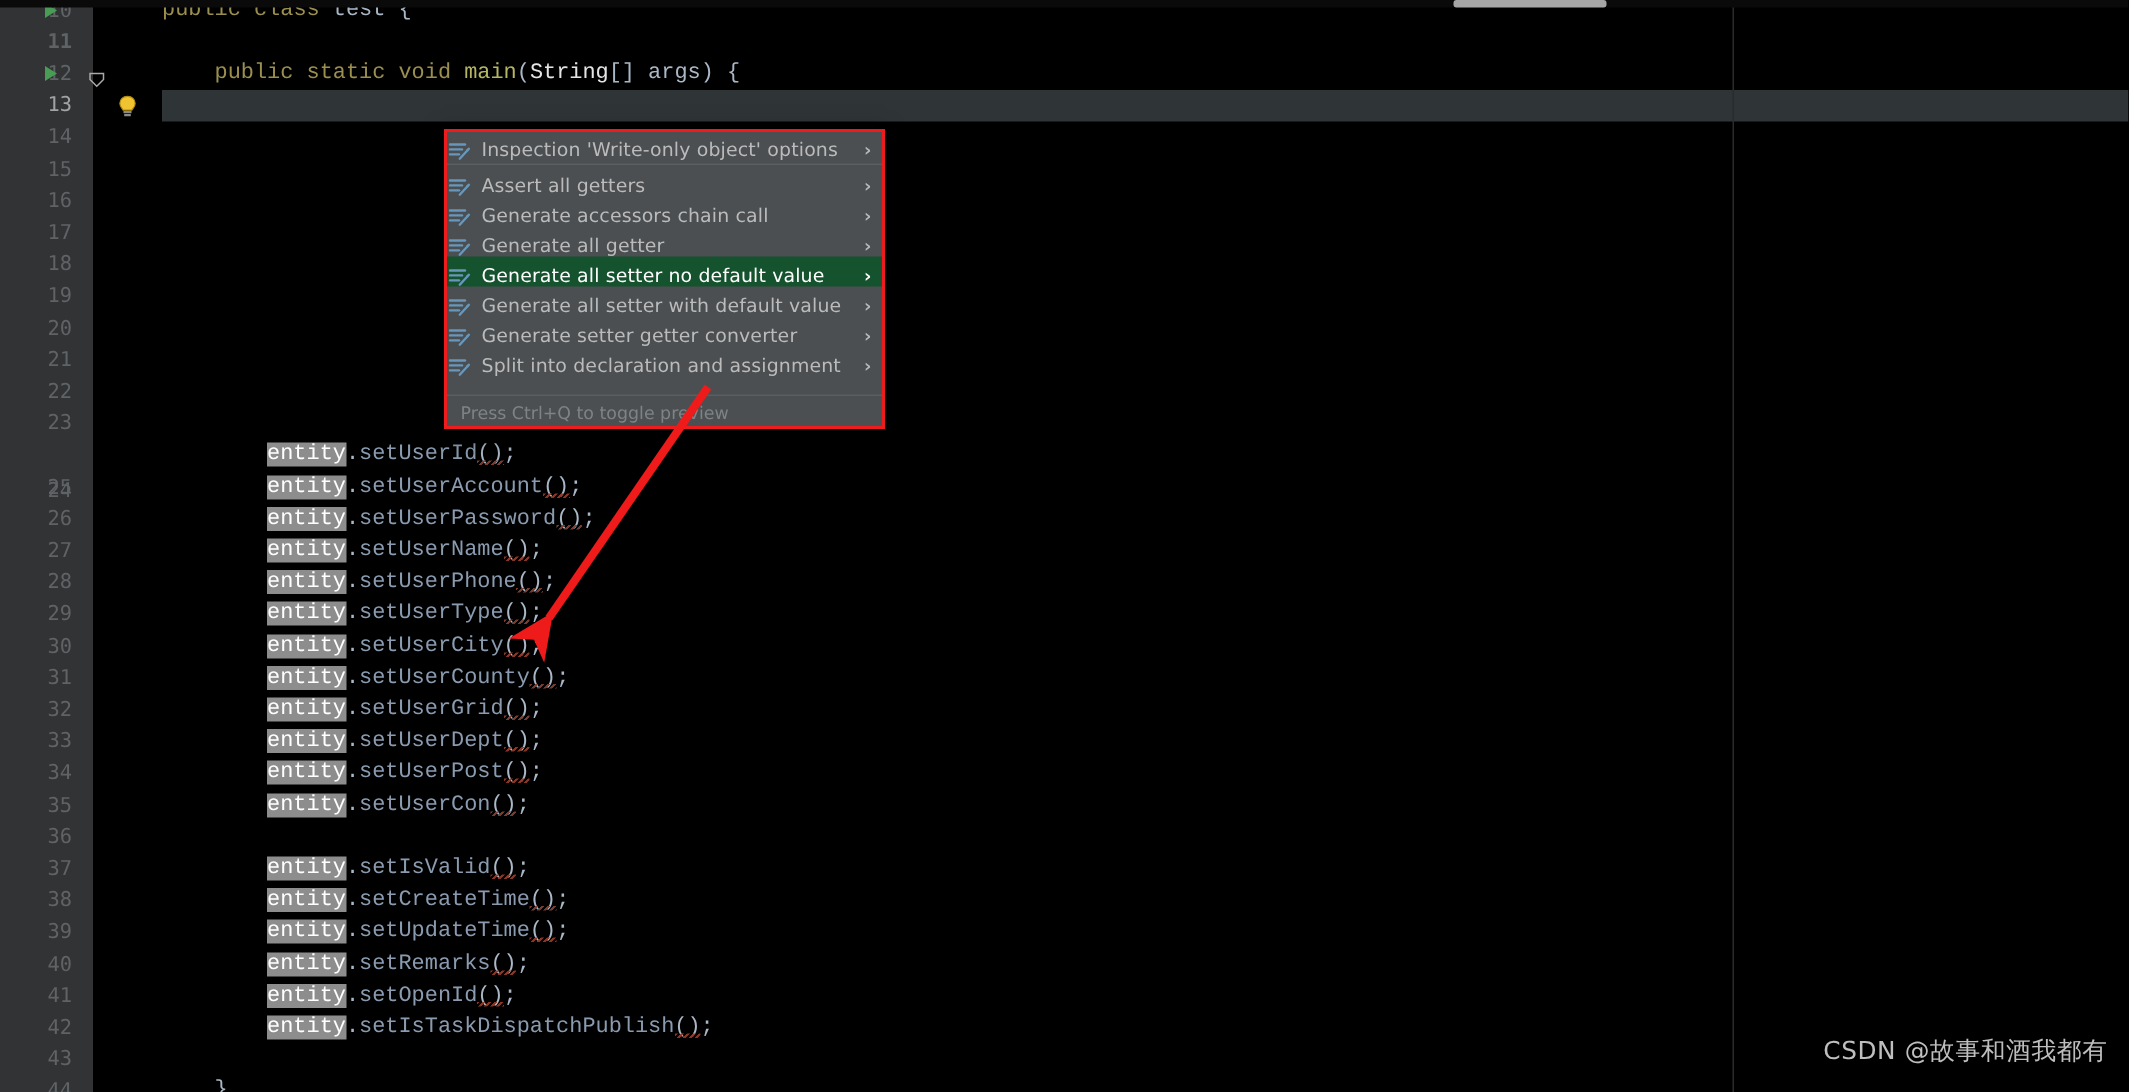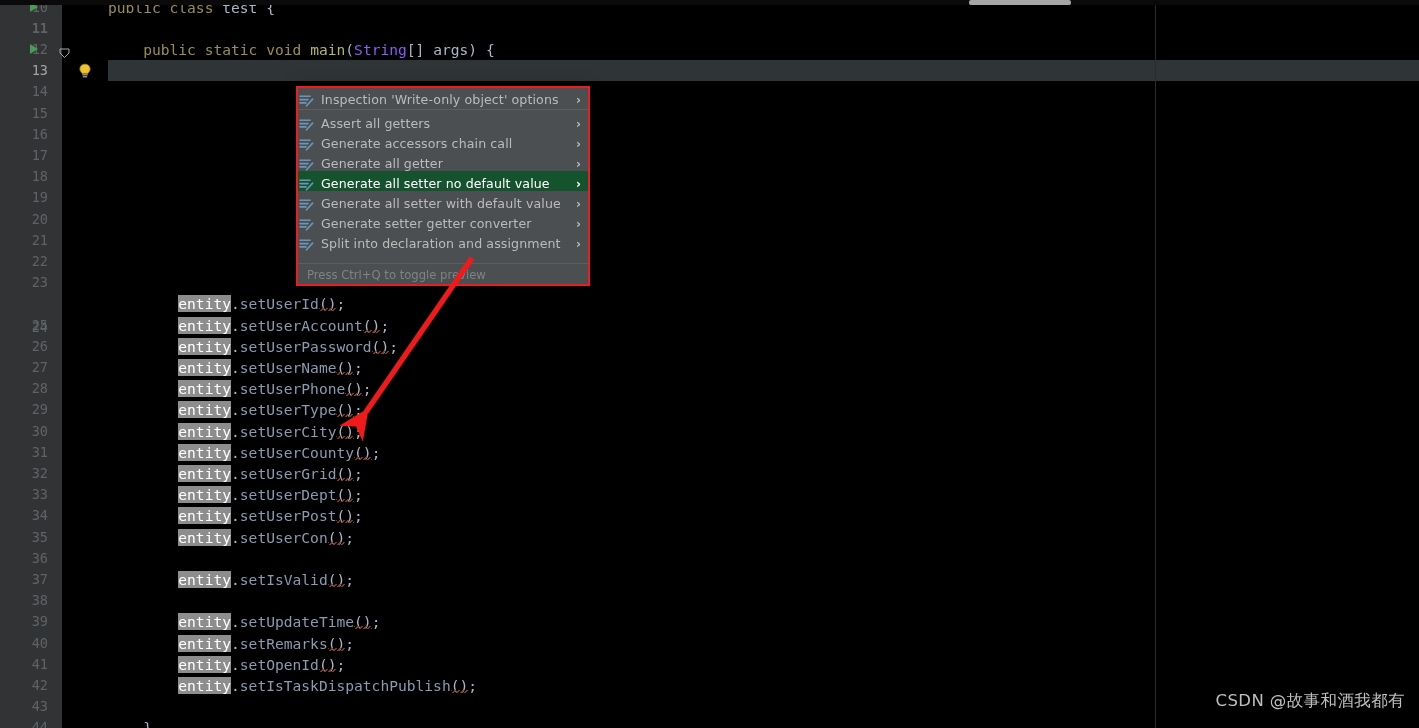--- a/index.html
+++ b/index.html
@@ -26,21 +26,21 @@
   .gutter {
     position:absolute; left:0; top:0; width:62px; height:728px;
     background:#313335; z-index:3;
   }
   .gutter-ext {
     position:absolute; left:62px; top:0; width:46px; height:728px;
     background:#000000; z-index:2;
   }
 
   
-  .code-area { position:absolute; left:62px; top:0; right:0; bottom:0; }
+  .code-area { position:absolute; left:62px; top:0; right:0; bottom:0;font-family:Liberation Mono, monospace; }
 
   .line {
     position:absolute; left:0; width:100%; height:21.2px;
     white-space:pre;
     font-size:14.6px; line-height:21.2px;
     letter-spacing:0px;
   }
   .ln {
     position:absolute; left:0; width:48px; text-align:right;
     color:#606366; font-size:13.6px; line-height:21.2px;
@@ -51,21 +51,21 @@
 
   
   .cur-band {
     position:absolute; left:0; width:1419px; height:21.2px;
     background:#2f3436; z-index:1;
   }
 
   
   .kw   { color:#9b8f4f; }
   .cls  { color:#a9b7c6; }
-  .type { color:#8b5cf6; }
+  .type { color:#e5e5e5; }
   .meth { color:#b5b563; }
   .punc { color:#a9b7c6; }
   .new  { color:#cc7832; }
   .setter { color:#8a9bb0; }
 
   
   .occ { background:#8d8d8d; color:#ffffff; }
 
   
   .squig {
@@ -190,20 +190,21 @@
       <div class="line" style="top: 356.9px;"><span class="codetext">&nbsp;&nbsp;&nbsp;&nbsp;&nbsp;&nbsp;&nbsp;&nbsp;<span class="occ">entity</span><span class="punc">.</span><span class="setter">setUserName</span><span class="punc squig">()</span><span class="punc">;</span></span></div>
       <div class="line" style="top: 378.1px;"><span class="codetext">&nbsp;&nbsp;&nbsp;&nbsp;&nbsp;&nbsp;&nbsp;&nbsp;<span class="occ">entity</span><span class="punc">.</span><span class="setter">setUserPhone</span><span class="punc squig">()</span><span class="punc">;</span></span></div>
       <div class="line" style="top: 399.3px;"><span class="codetext">&nbsp;&nbsp;&nbsp;&nbsp;&nbsp;&nbsp;&nbsp;&nbsp;<span class="occ">entity</span><span class="punc">.</span><span class="setter">setUserType</span><span class="punc squig">()</span><span class="punc">;</span></span></div>
       <div class="line" style="top: 420.5px;"><span class="codetext">&nbsp;&nbsp;&nbsp;&nbsp;&nbsp;&nbsp;&nbsp;&nbsp;<span class="occ">entity</span><span class="punc">.</span><span class="setter">setUserCity</span><span class="punc squig">()</span><span class="punc">;</span></span></div>
       <div class="line" style="top: 441.7px;"><span class="codetext">&nbsp;&nbsp;&nbsp;&nbsp;&nbsp;&nbsp;&nbsp;&nbsp;<span class="occ">entity</span><span class="punc">.</span><span class="setter">setUserCounty</span><span class="punc squig">()</span><span class="punc">;</span></span></div>
       <div class="line" style="top: 462.9px;"><span class="codetext">&nbsp;&nbsp;&nbsp;&nbsp;&nbsp;&nbsp;&nbsp;&nbsp;<span class="occ">entity</span><span class="punc">.</span><span class="setter">setUserGrid</span><span class="punc squig">()</span><span class="punc">;</span></span></div>
       <div class="line" style="top: 484.1px;"><span class="codetext">&nbsp;&nbsp;&nbsp;&nbsp;&nbsp;&nbsp;&nbsp;&nbsp;<span class="occ">entity</span><span class="punc">.</span><span class="setter">setUserDept</span><span class="punc squig">()</span><span class="punc">;</span></span></div>
       <div class="line" style="top: 505.3px;"><span class="codetext">&nbsp;&nbsp;&nbsp;&nbsp;&nbsp;&nbsp;&nbsp;&nbsp;<span class="occ">entity</span><span class="punc">.</span><span class="setter">setUserPost</span><span class="punc squig">()</span><span class="punc">;</span></span></div>
       <div class="line" style="top: 526.5px;"><span class="codetext">&nbsp;&nbsp;&nbsp;&nbsp;&nbsp;&nbsp;&nbsp;&nbsp;<span class="occ">entity</span><span class="punc">.</span><span class="setter">setUserCon</span><span class="punc squig">()</span><span class="punc">;</span></span></div>
       <div class="line" style="top: 568.9px;"><span class="codetext">&nbsp;&nbsp;&nbsp;&nbsp;&nbsp;&nbsp;&nbsp;&nbsp;<span class="occ">entity</span><span class="punc">.</span><span class="setter">setIsValid</span><span class="punc squig">()</span><span class="punc">;</span></span></div>
+      <div class="line" style="top: 590.1px;"><span class="codetext">&nbsp;&nbsp;&nbsp;&nbsp;&nbsp;&nbsp;&nbsp;&nbsp;<span class="occ">entity</span><span class="punc">.</span><span class="setter">setCreateTime</span><span class="punc squig">()</span><span class="punc">;</span></span></div>
       <div class="line" style="top: 611.3px;"><span class="codetext">&nbsp;&nbsp;&nbsp;&nbsp;&nbsp;&nbsp;&nbsp;&nbsp;<span class="occ">entity</span><span class="punc">.</span><span class="setter">setUpdateTime</span><span class="punc squig">()</span><span class="punc">;</span></span></div>
       <div class="line" style="top: 632.5px;"><span class="codetext">&nbsp;&nbsp;&nbsp;&nbsp;&nbsp;&nbsp;&nbsp;&nbsp;<span class="occ">entity</span><span class="punc">.</span><span class="setter">setRemarks</span><span class="punc squig">()</span><span class="punc">;</span></span></div>
       <div class="line" style="top: 653.7px;"><span class="codetext">&nbsp;&nbsp;&nbsp;&nbsp;&nbsp;&nbsp;&nbsp;&nbsp;<span class="occ">entity</span><span class="punc">.</span><span class="setter">setOpenId</span><span class="punc squig">()</span><span class="punc">;</span></span></div>
       <div class="line" style="top: 674.9px;"><span class="codetext">&nbsp;&nbsp;&nbsp;&nbsp;&nbsp;&nbsp;&nbsp;&nbsp;<span class="occ">entity</span><span class="punc">.</span><span class="setter">setIsTaskDispatchPublish</span><span class="punc squig">()</span><span class="punc">;</span></span></div>
       <div class="line" style="top: 696.1px;"><span class="codetext">&nbsp;</span></div>
       <div class="line" style="top: 717.3px;"><span class="codetext"><span class="punc">&nbsp;&nbsp;&nbsp;&nbsp;</span><span class="punc">}</span></span></div>
     </div>
   <div id="gutter-numbers" style="position: absolute; left: 0px; top: 0px; width: 62px; height: 728px; z-index: 4;">
       <div class="ln" style="top: -3.5px; position: absolute;">10</div>
       <div class="ln" style="top: 17.7px; position: absolute; font-weight: bold;">11</div>

